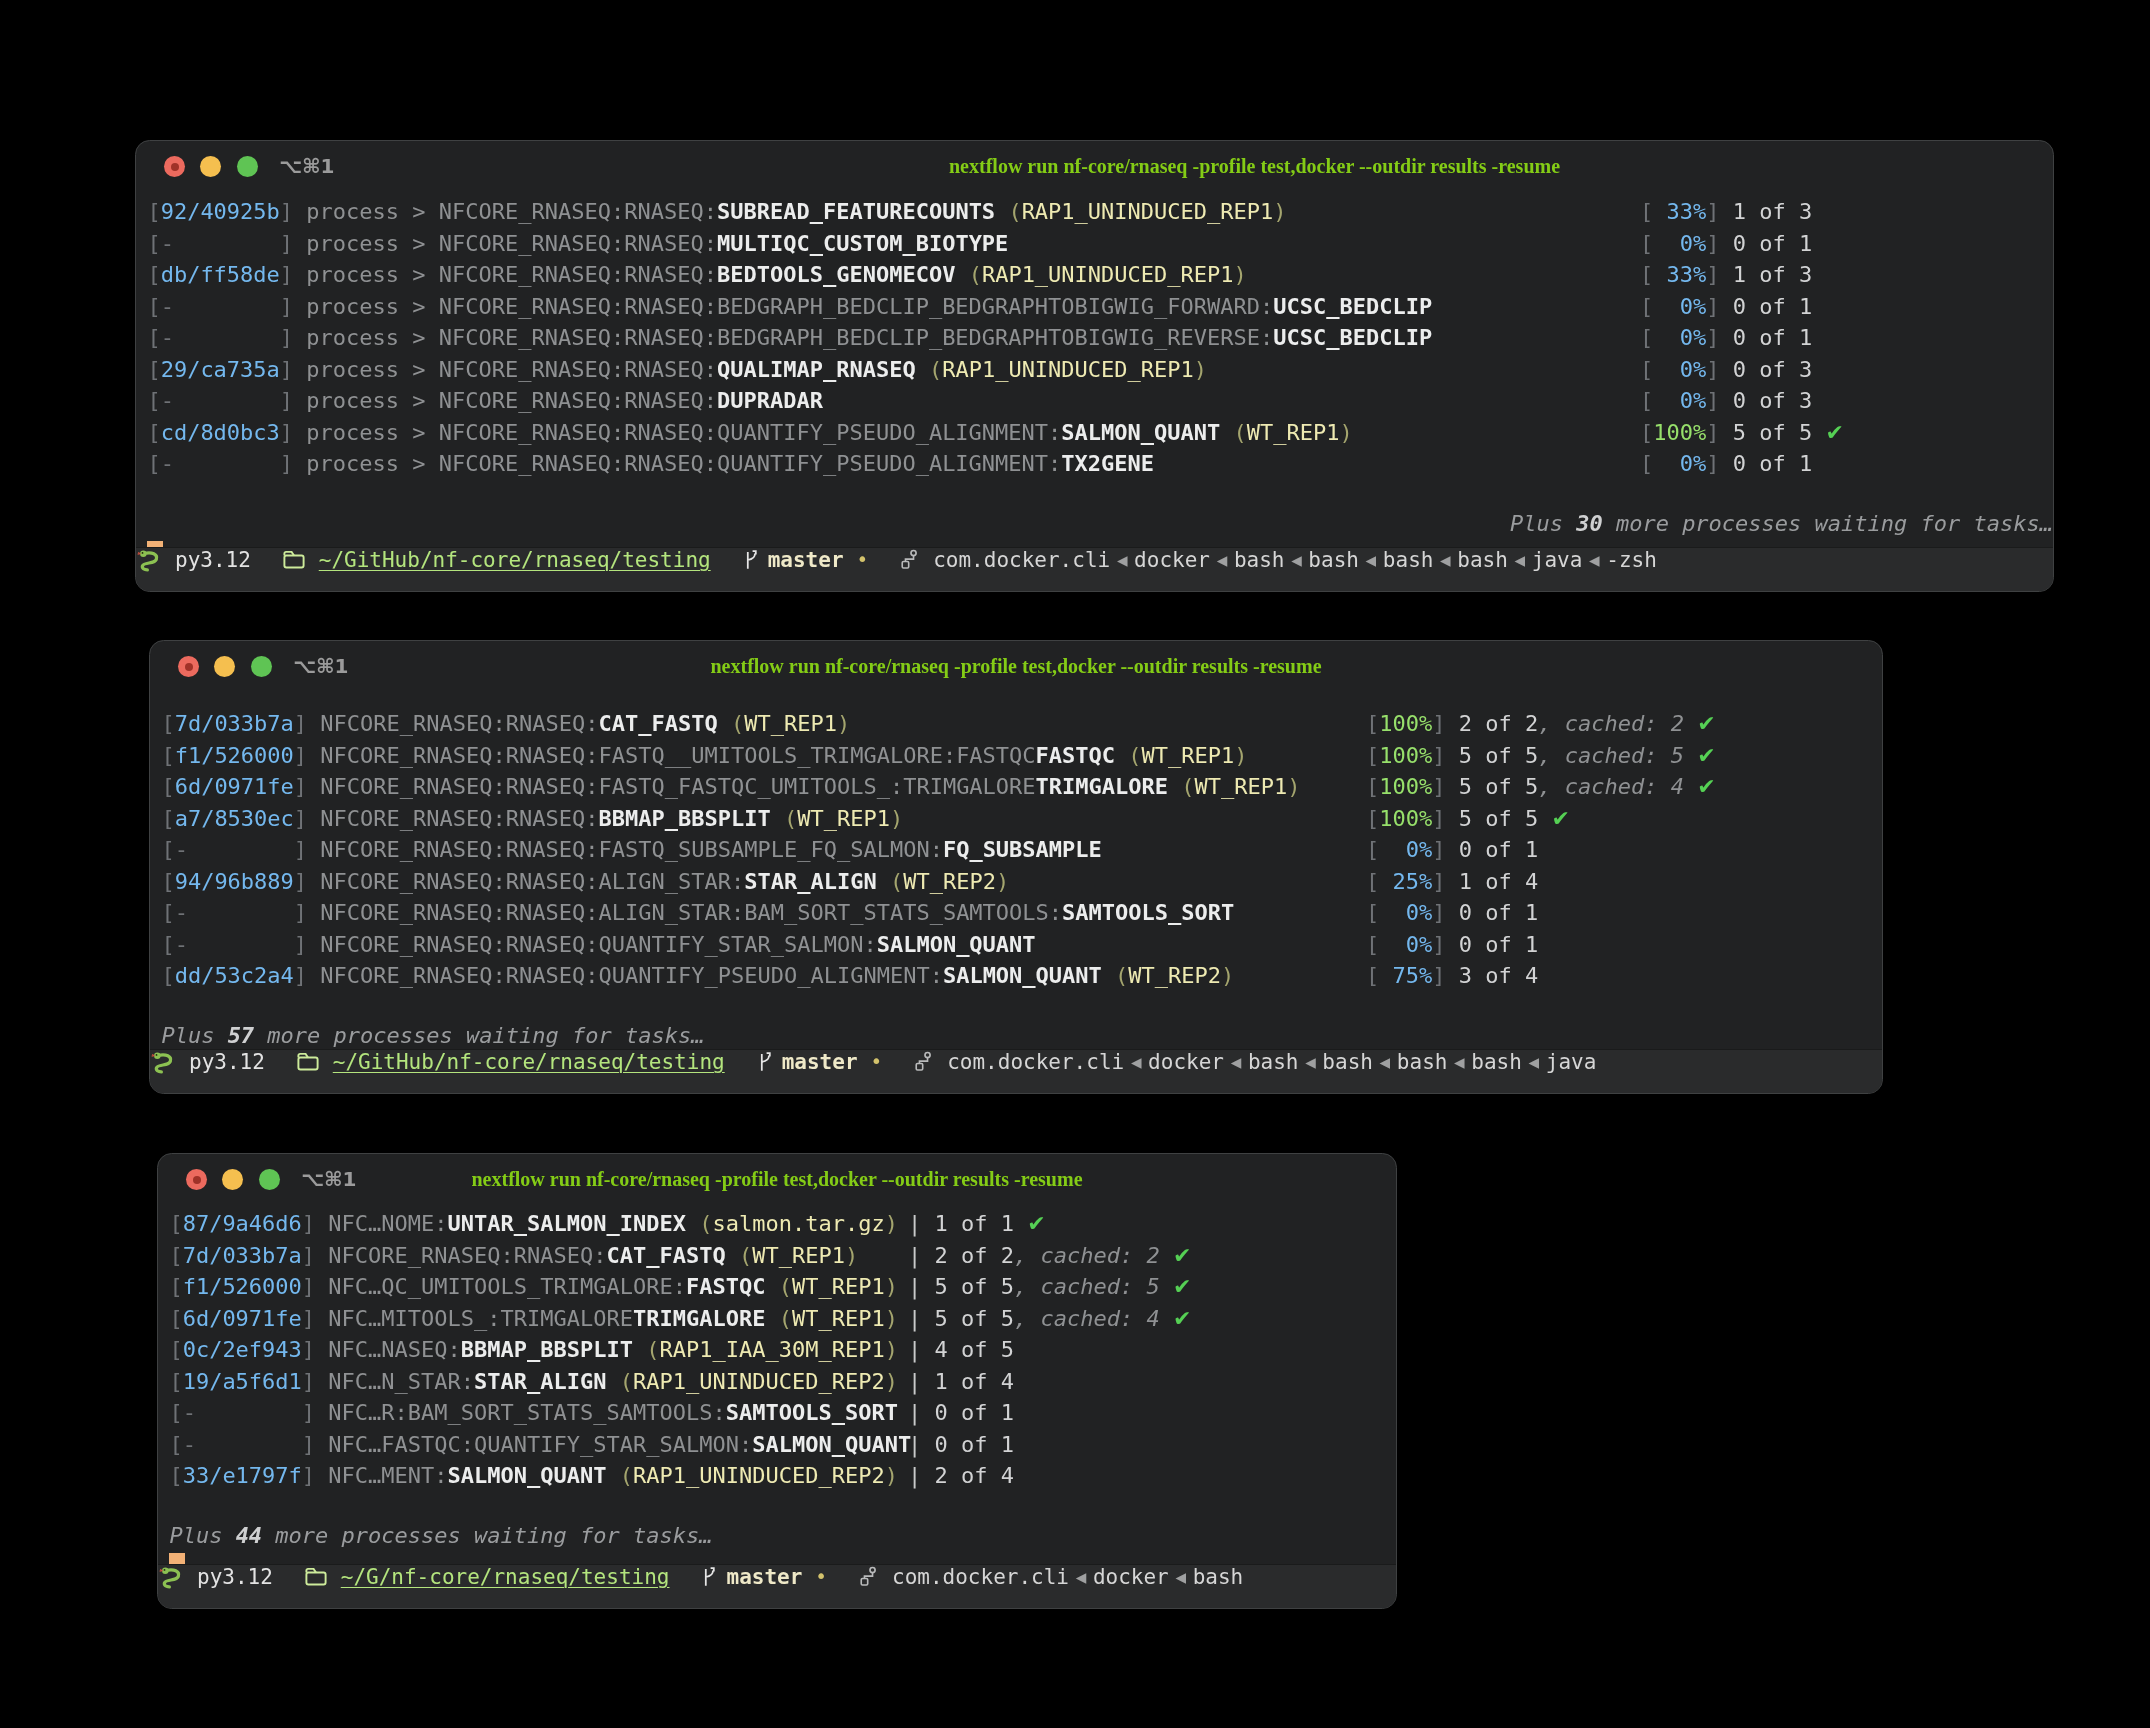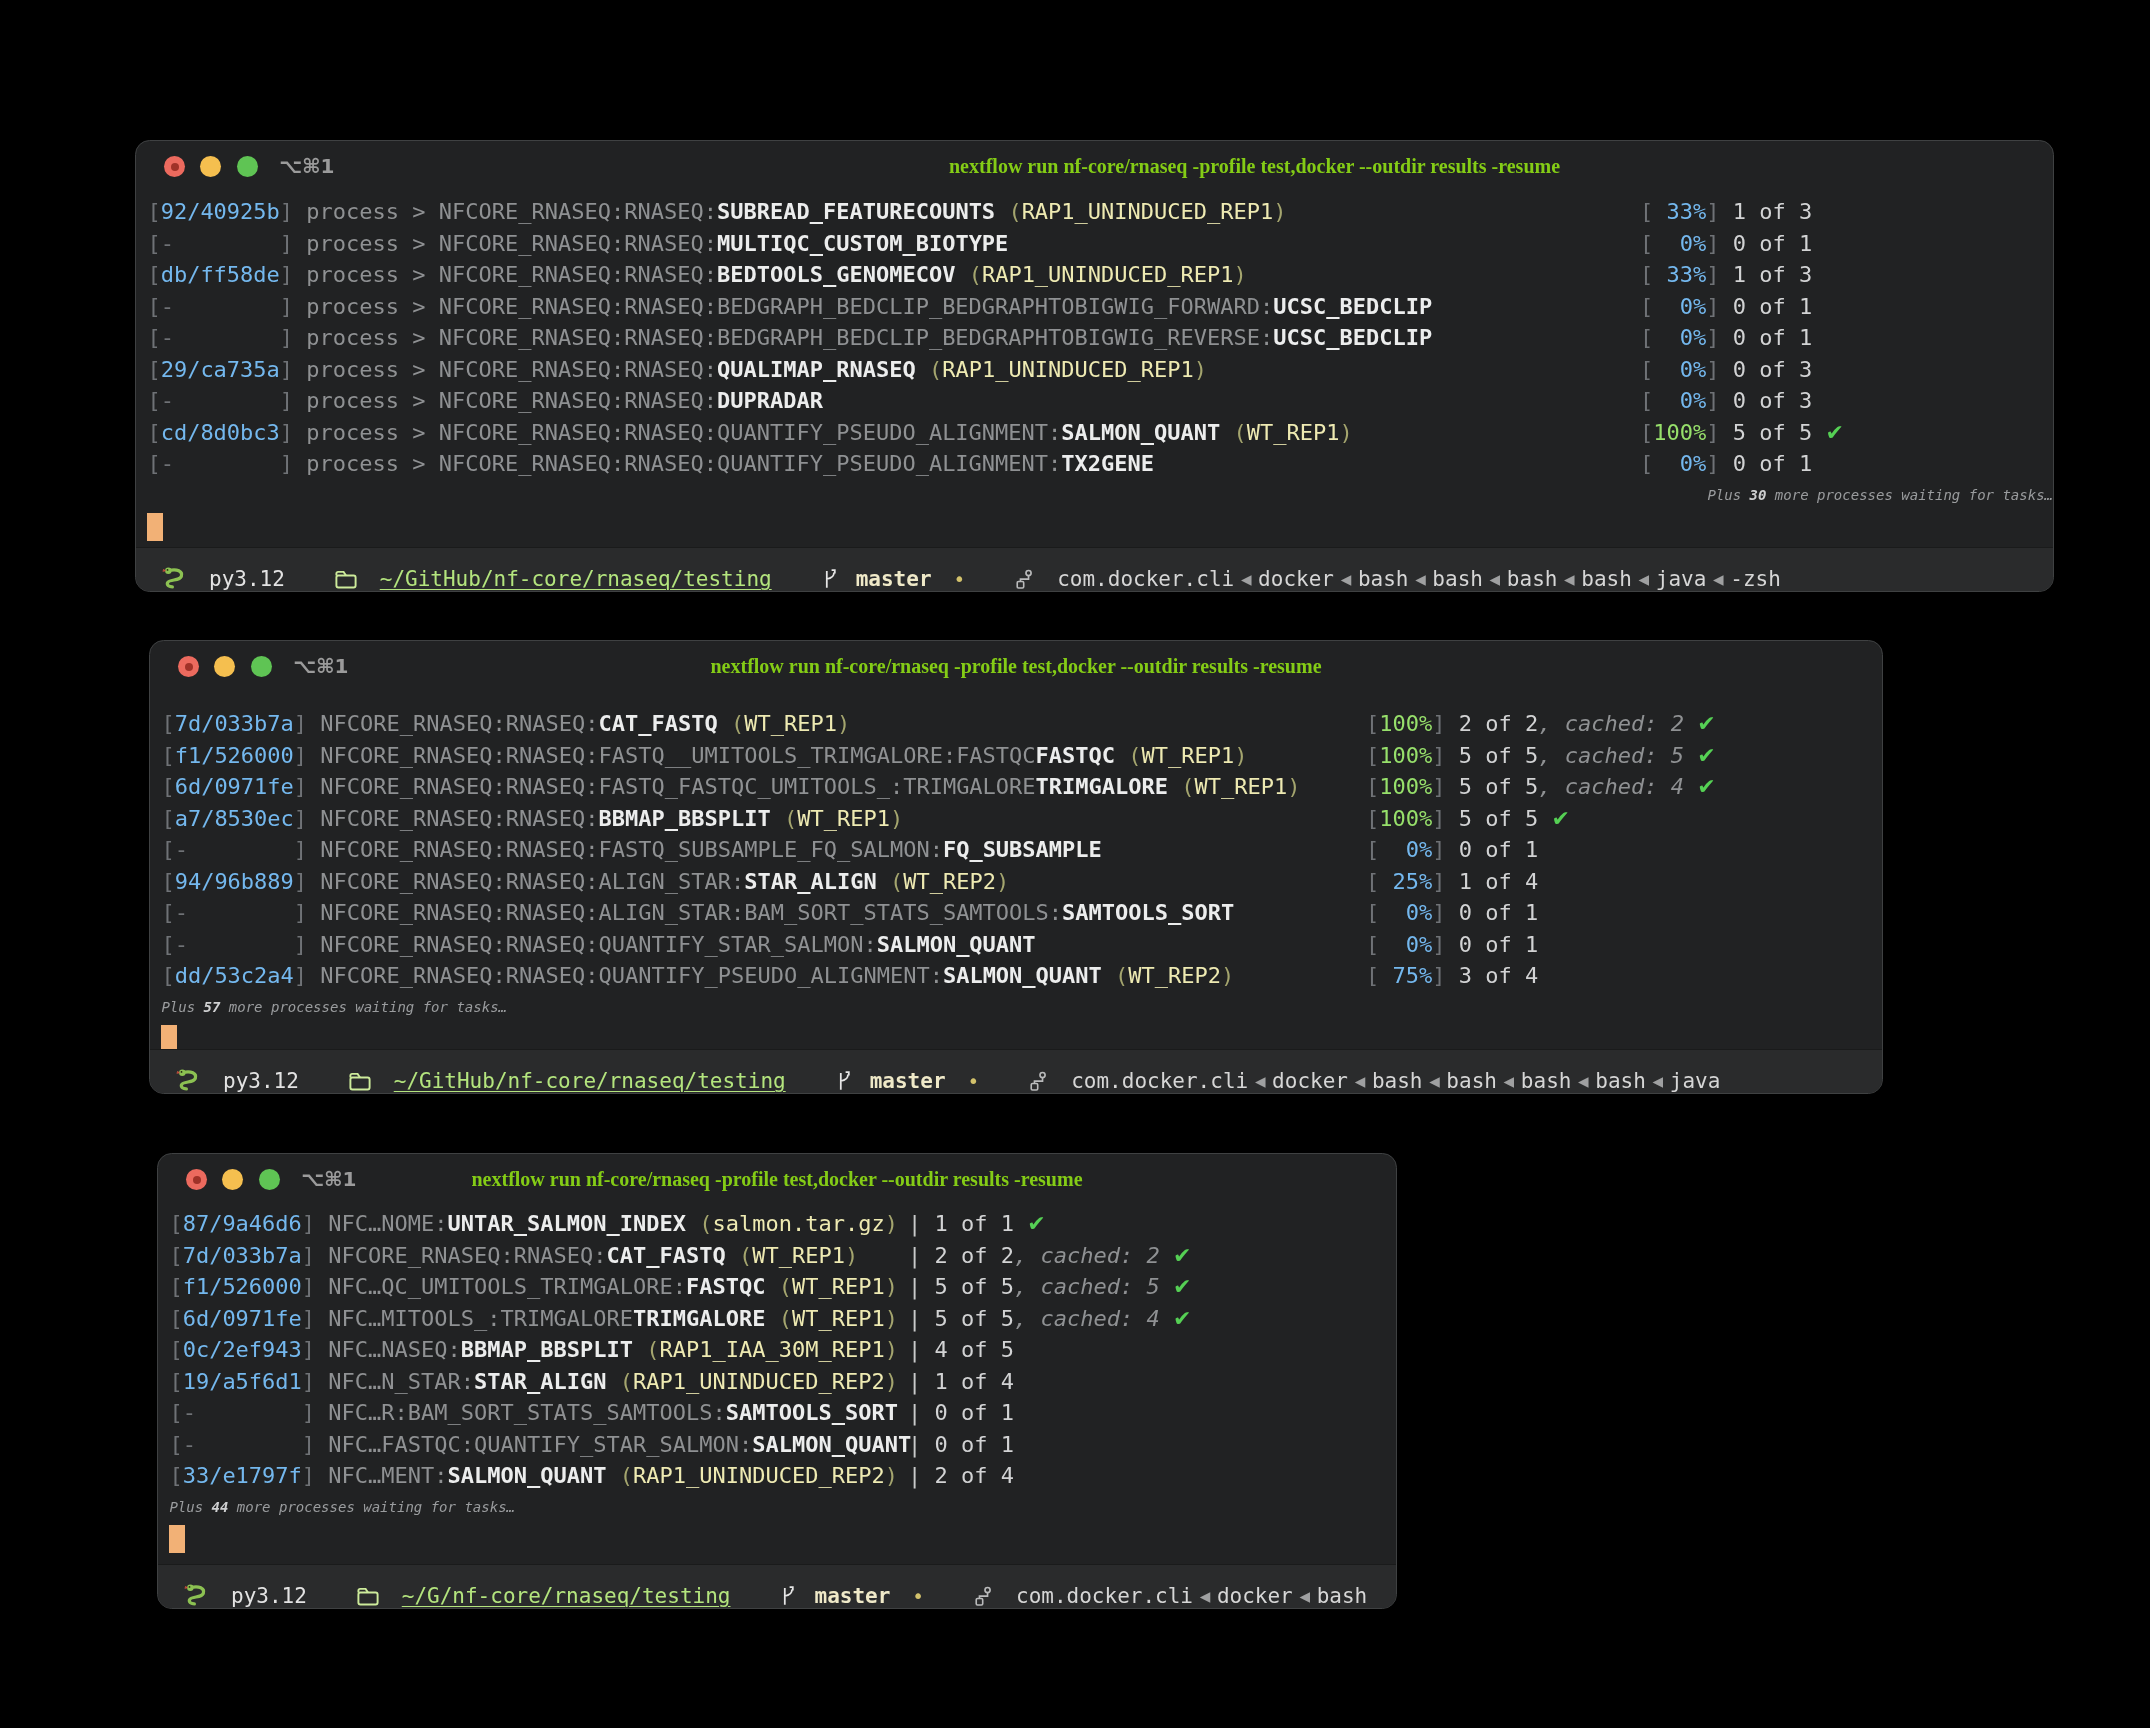--- a/index.html
+++ b/index.html
@@ -43,26 +43,26 @@
   .c-proc{color:#eceded;font-weight:bold;}
   .c-paren{color:var(--paren-olive);}
   .c-tag{color:var(--tag-yellow);}
   .c-count{color:var(--count);}
   .c-cached{color:var(--dim);font-style:italic;}
   .c-check{color:var(--check-green);font-family:"DejaVu Sans",sans-serif;}
   .c-pct-blue{color:var(--hash-blue);}
   .c-pct-green{color:var(--pct-green);}
   .c-pipe{color:#c9cacb;}
 
-  .plus-line{font-size:14px;line-height:31.5px;white-space:pre;margin-left:11.4px;font-style:italic;color:#9a9c9e;}
+  .plus-line{font-size:22px;line-height:31.5px;white-space:pre;margin-left:11.4px;font-style:italic;color:#9a9c9e;margin-top:28px;}
   .plus-num{font-weight:bold;color:#cfd0d1;}
   .cursor-line{height:31.5px;position:relative;}
   .cursor-block{position:absolute;left:11.4px;top:1.6px;width:16px;height:28px;background:var(--cursor-orange);}
 
-  .statusbar{position:absolute;left:0;right:0;bottom:0;height:44px;background:var(--statusbar-bg);border-top:1.6px solid #1a1b1b;display:flex;align-items:flex-end;padding:0 25px;gap:22px;font-size:21px;white-space:pre;overflow:hidden;}
+  .statusbar{position:absolute;left:0;right:0;bottom:0;height:44px;background:var(--statusbar-bg);border-top:1.6px solid #1a1b1b;display:flex;align-items:flex-start;padding:0 0;gap:13px;font-size:21px;white-space:pre;overflow:hidden;}
   .sb-icon{display:inline-flex;align-items:center;flex:0 0 auto;}
   .sb-py{color:#e3e3e3;}
   .sb-path{color:var(--path-green);text-decoration:underline;text-underline-offset:3.2px;text-decoration-thickness:1.2px;}
   .sb-branch{color:var(--branch-cream);font-weight:bold;margin-left:-4.9px;}
   .sb-dot{color:#d3c26c;font-size:19.5px;}
   .sb-procs{color:#d6d6d6;}
   .sb-sep{color:#9fa0a1;font-family:"DejaVu Sans",sans-serif;}
   .gap{width:4.9px;flex:0 0 auto;}
 </style>
 </head>

